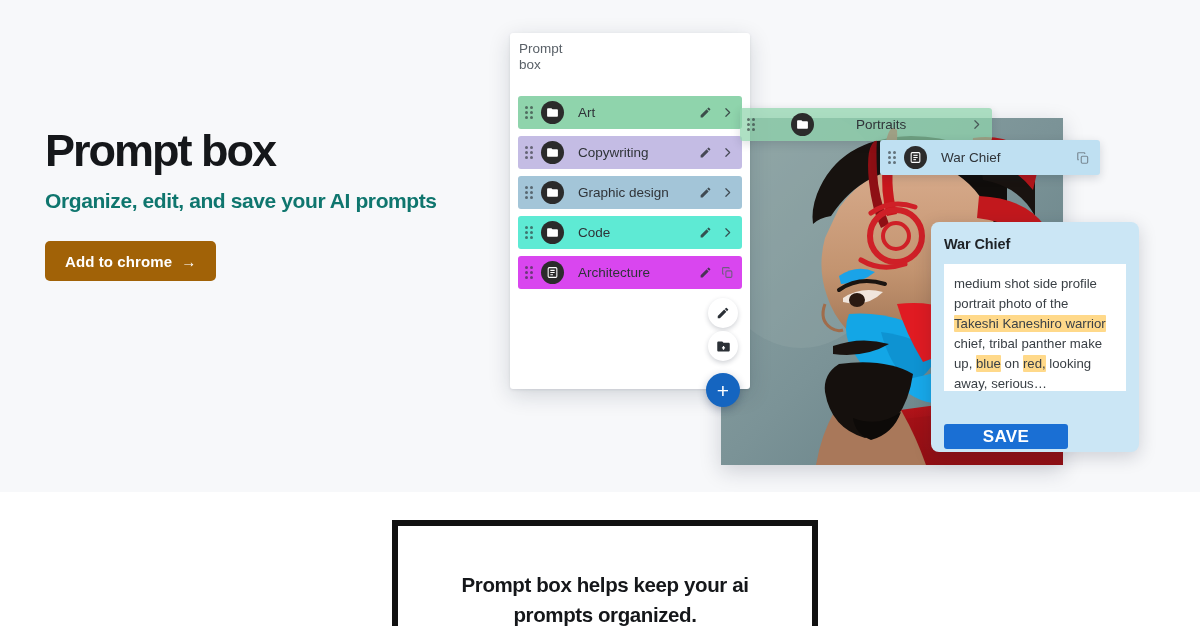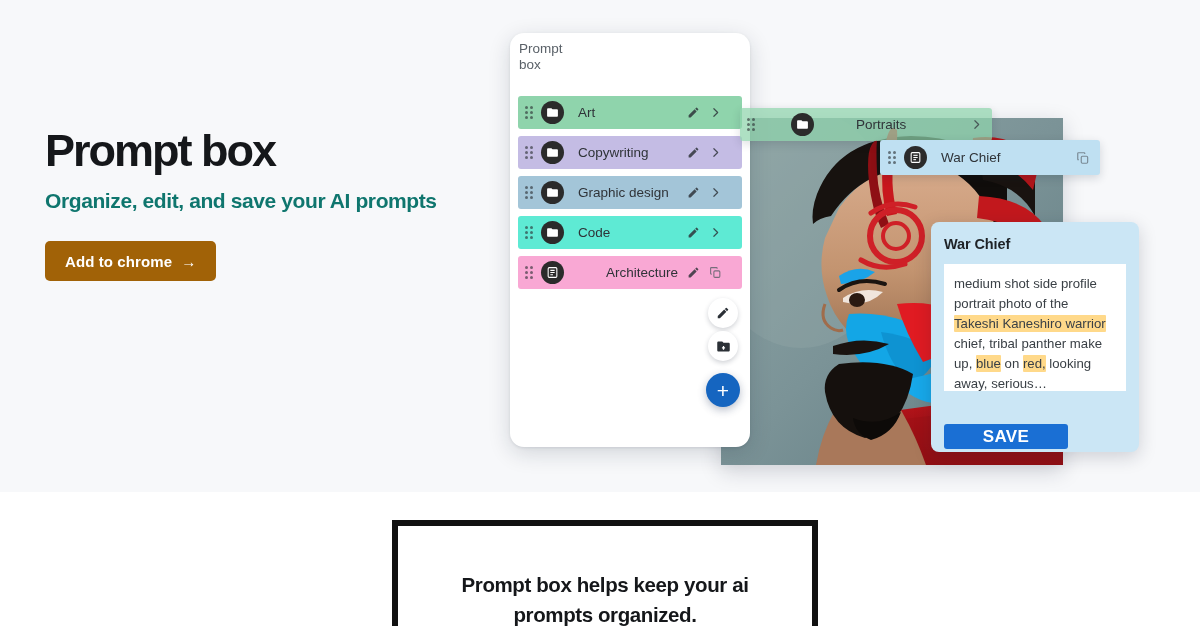--- a/index.html
+++ b/index.html
@@ -39,37 +39,37 @@
     font-family: "Liberation Sans", sans-serif;
   }
   .cta .arrow { font-size: 15px; line-height: 1; }
 
   
   .shot { position: absolute; left: 0; top: 0; width: 1200px; height: 492px; }
 
   
   .list-panel {
     position: absolute; left: 510px; top: 33px;
-    width: 240px; height: 414px;
-    background: #ffffff; border-radius: 14px;
+    width: 240px; height: 356px;
+    background: #ffffff; border-radius: 3px;
     box-shadow: 0 6px 22px rgba(20,30,50,.16), 0 1px 3px rgba(20,30,50,.10);
     overflow: hidden;
   }
   .panel-title {
     position: absolute; left: 9px; top: 8px;
     font-size: 13.5px; line-height: 16px; color: #5a6168;
     width: 70px;
   }
   .rows { position: absolute; left: 8px; top: 63px; width: 224px; }
   .row {
     position: relative;
     display: flex; align-items: center;
     height: 33px; margin-bottom: 7px;
     border-radius: 3px;
-    padding: 0 20px 0 7px;
+    padding: 0 8px 0 7px;
   }
   .grip {
     width: 9px; height: 13px; flex: 0 0 auto; margin-right: 7px;
     display: grid; grid-template-columns: 3px 3px; grid-template-rows: 3px 3px 3px;
     gap: 2px 2px; opacity: .62;
   }
   .grip i { display:block; width: 3px; height: 3px; border-radius: 50%; background:#2b2f33; }
   .fic {
     width: 23px; height: 23px; flex: 0 0 auto; margin-right: 14px;
     border-radius: 50%; background: #2b2b2b;
@@ -80,21 +80,21 @@
     flex: 1 1 auto; font-size: 13.5px; color: #2f3338;
     white-space: nowrap; overflow: hidden;
   }
   .act { flex: 0 0 auto; margin-left: 9px; opacity: .82; display:flex; }
   .act svg { display: block; }
 
   .r-art    { background: #8fd4ac; }
   .r-copy   { background: #c4bce4; }
   .r-graph  { background: #a3c5d8; }
   .r-code   { background: #5eead4; }
-  .r-arch   { background: #f9a8d4; text-align: right; }
+  .r-arch   { background: #d946ef; }
 
   
   .mini {
     position: absolute; width: 30px; height: 30px; border-radius: 50%;
     background: #ffffff; box-shadow: 0 2px 5px rgba(20,30,50,.20);
     display: flex; align-items: center; justify-content: center;
   }
   .mini-edit   { left: 708px; top: 298px; }
   .mini-folder { left: 708px; top: 331px; }
   .fab {

